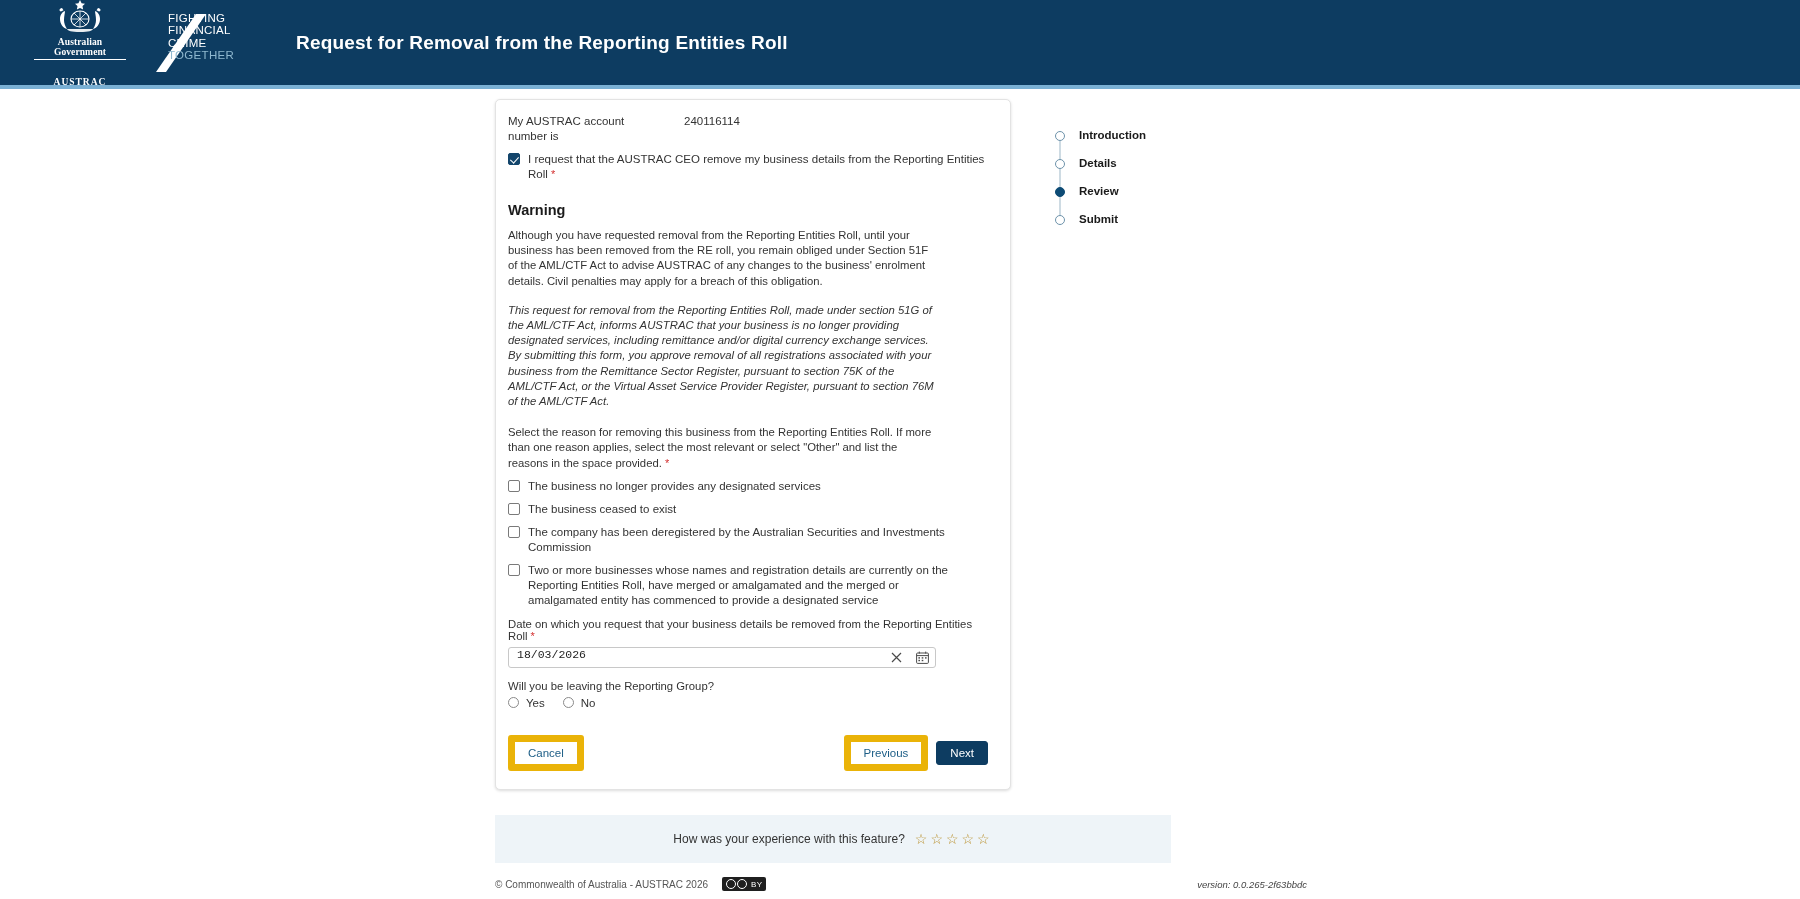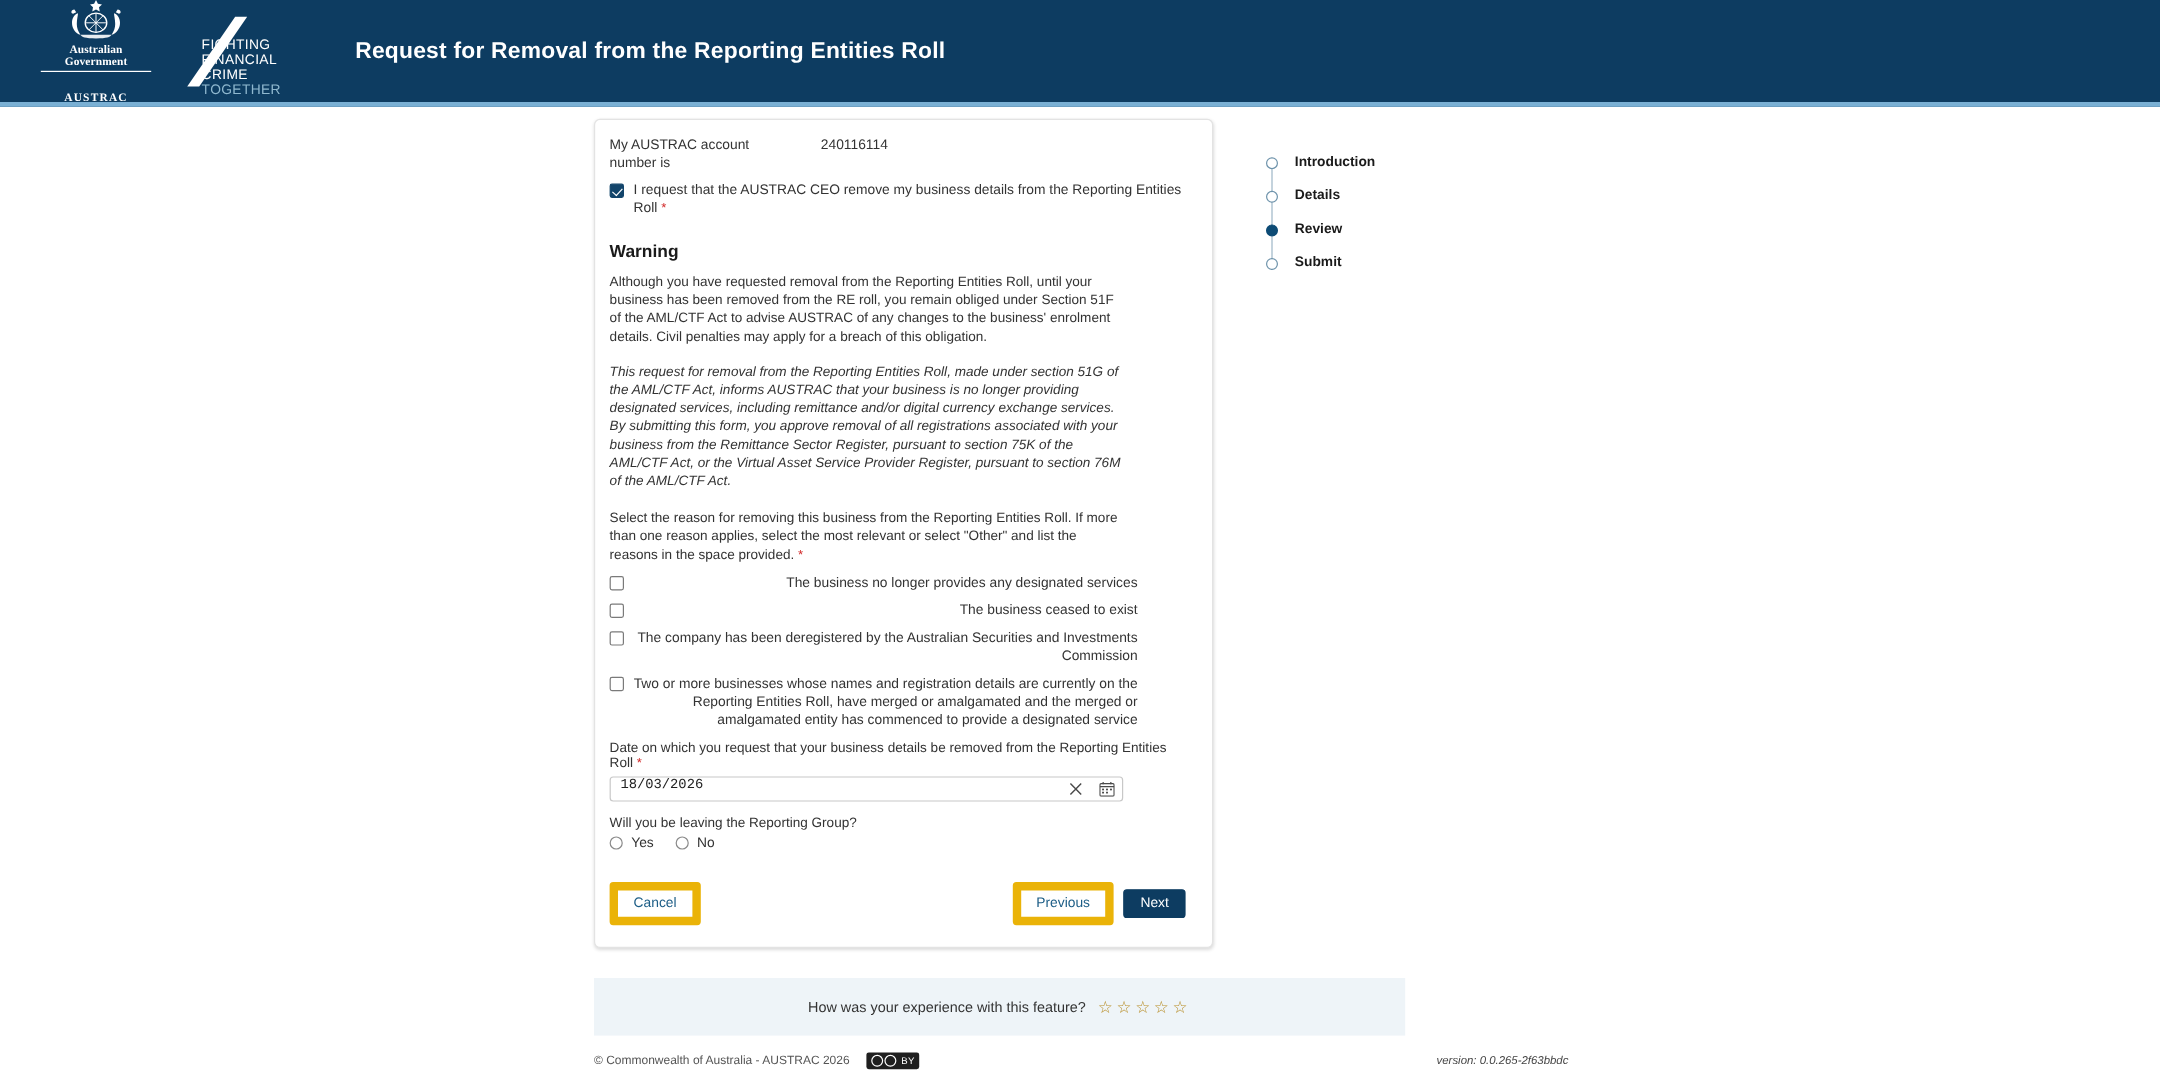--- a/index.html
+++ b/index.html
@@ -32,21 +32,21 @@
     padding-bottom:2px;border-bottom:1px solid #ffffff;}
   .crest-org{font-size:9.5px;font-weight:bold;letter-spacing:1px;margin-top:17px;}
 
   .fight{
     margin-left:24px;position:relative;height:62px;width:110px;
   }
   .fight .slash{
     position:absolute;left:0;top:0;width:62px;height:62px;
   }
   .fight .lines{
-    position:absolute;left:18px;top:20px;
+    position:absolute;left:18px;top:0;
     line-height:12.5px;font-size:11.5px;letter-spacing:.3px;
     font-family:"Liberation Sans","DejaVu Sans",sans-serif;
   }
   .fight .l1,.fight .l2,.fight .l3{color:#ffffff;}
   .fight .l4{color:#8fb8cf;}
 
   .app-title{
     margin-left:36px;
     color:#ffffff;font-size:19px;font-weight:bold;letter-spacing:.2px;
   }
@@ -101,21 +101,21 @@
     font-size:11.3px;line-height:15.2px;color:#333;
     margin:0 0 14px 0;width:432px;
   }
   p.body.last{margin-bottom:16px;font-style:italic;}
   p.prompt{
     font-size:11.3px;line-height:15.2px;color:#333;
     margin:0 0 8px 0;width:432px;
   }
 
   .opt{display:flex;align-items:flex-start;margin-bottom:8px;}
-  .opt .cb-label{width:420px;text-align:right;}
+  .opt .cb-label{width:420px;}
 
   .field-label{font-size:11.3px;color:#333;margin:10px 0 5px 0;}
 
   .date-wrap{
     width:428px;height:21px;
     border:1px solid #c8c8c8;border-radius:3px;background:#fff;
     display:flex;align-items:flex-start;box-sizing:border-box;font-family:Liberation Mono, monospace;
   }
   .date-val{flex:1;font-size:11.5px;color:#222;padding-left:8px;}
   .ico-btn{

